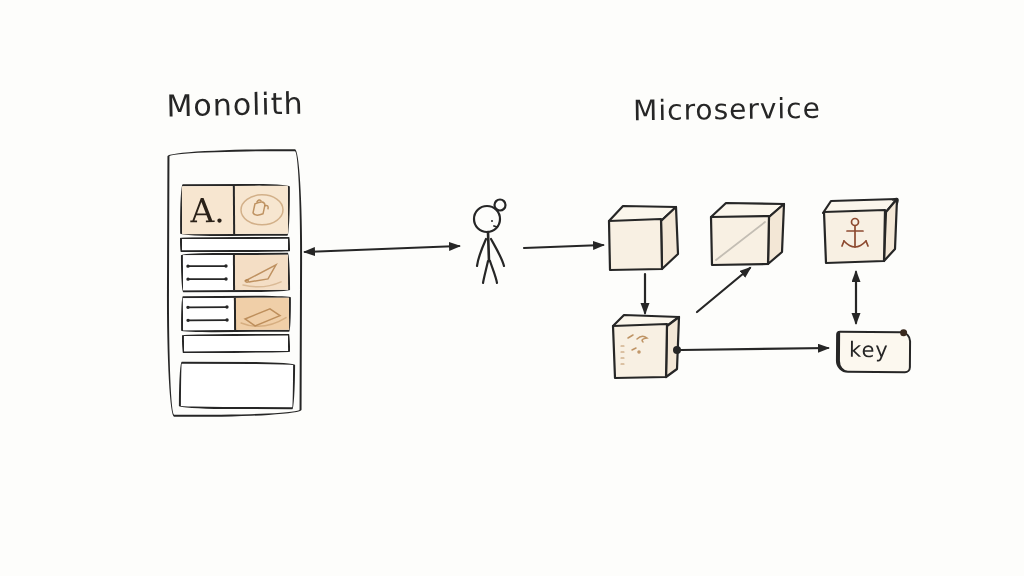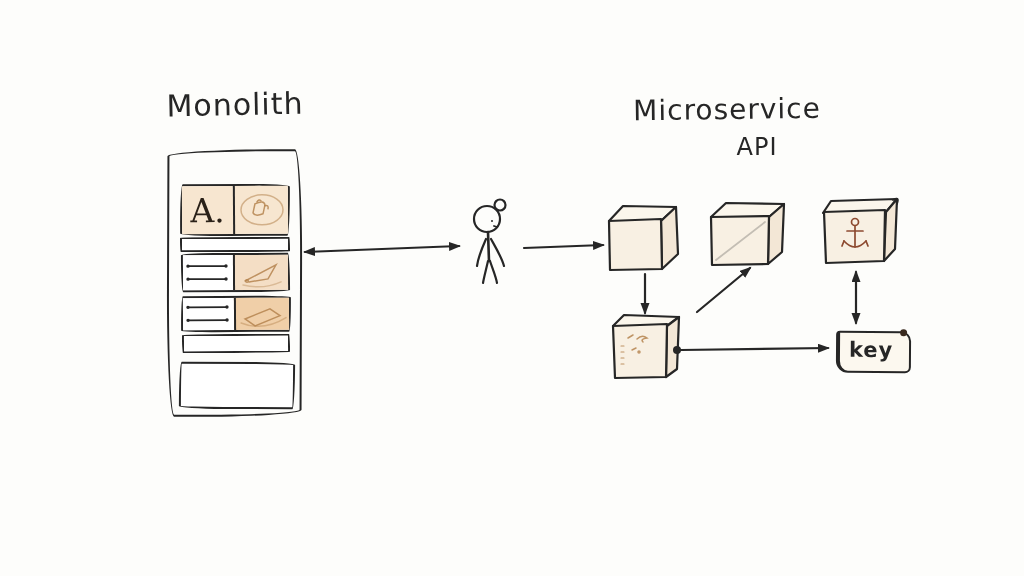--- a/index.html
+++ b/index.html
@@ -39,32 +39,31 @@
   .ink{stroke:var(--ink,#262626);stroke-width:2.2;fill:none;stroke-linecap:round;stroke-linejoin:round;}
   .ink-thin{stroke:var(--ink,#262626);stroke-width:1.8;fill:none;stroke-linecap:round;}
   .ah{fill:var(--ink,#262626);}
   .cube-front{fill:var(--cube-fill,#f8f0e3);stroke:var(--ink,#262626);stroke-width:2.2;stroke-linejoin:round;}
   .cube-top{fill:#fbf6ec;stroke:var(--ink,#262626);stroke-width:2.2;stroke-linejoin:round;}
   .cube-side{fill:var(--cube-side-fill,#f3e7d6);stroke:var(--ink,#262626);stroke-width:2.2;stroke-linejoin:round;}
   .doodle{stroke:var(--sketch-brown,#b5844f);fill:none;stroke-width:1.5;stroke-linecap:round;opacity:.85;}
   .anchor{stroke:var(--anchor-brown,#8d4a30);fill:none;stroke-width:1.7;stroke-linecap:round;}
   .key-box{left:836px;top:331px;width:69px;height:38px;background:var(--key-fill,#fcf8ef);
     border:2.2px solid var(--ink,#262626);border-left-width:4px;
-    border-radius:4px 10px 6px 12px;transform:rotate(0.4deg);font-weight:bold;}
+    border-radius:4px 10px 6px 12px;transform:rotate(0.4deg);}
   .key-label{position:absolute;left:9px;top:5px;font-size:21px;letter-spacing:1px;color:var(--ink,#262626);}
   .key-dot{position:absolute;right:2px;top:-4px;width:7px;height:7px;border-radius:50%;background:#3a2a1e;}
 </style>
 </head>
 <body>
 
 <div class="canvas">
 
   <div class="abs title monolith-title">Monolith</div>
   <div class="abs title ms-title">Microservice</div>
-  <div class="abs title api-title">API</div>
 
   <div class="abs sk1 frame"></div>
 
   <div class="abs sk2 row rowsplit row1">
     <div class="cell cell-l">
       <span class="module-a">A.</span>
     </div>
     <div class="cell cell-r">
       <svg width="53" height="50" viewBox="0 0 53 50">
         <ellipse cx="27" cy="24" rx="21" ry="15" class="doodle" style="opacity:.55"></ellipse>

